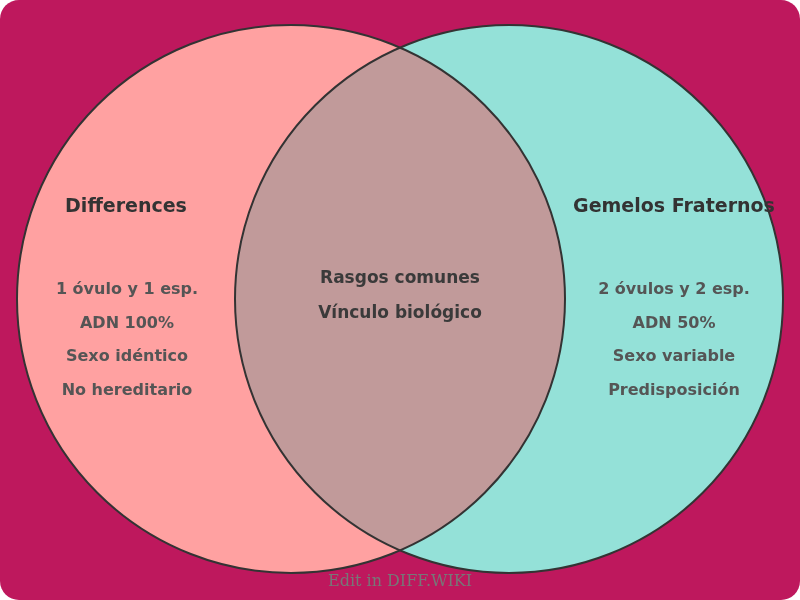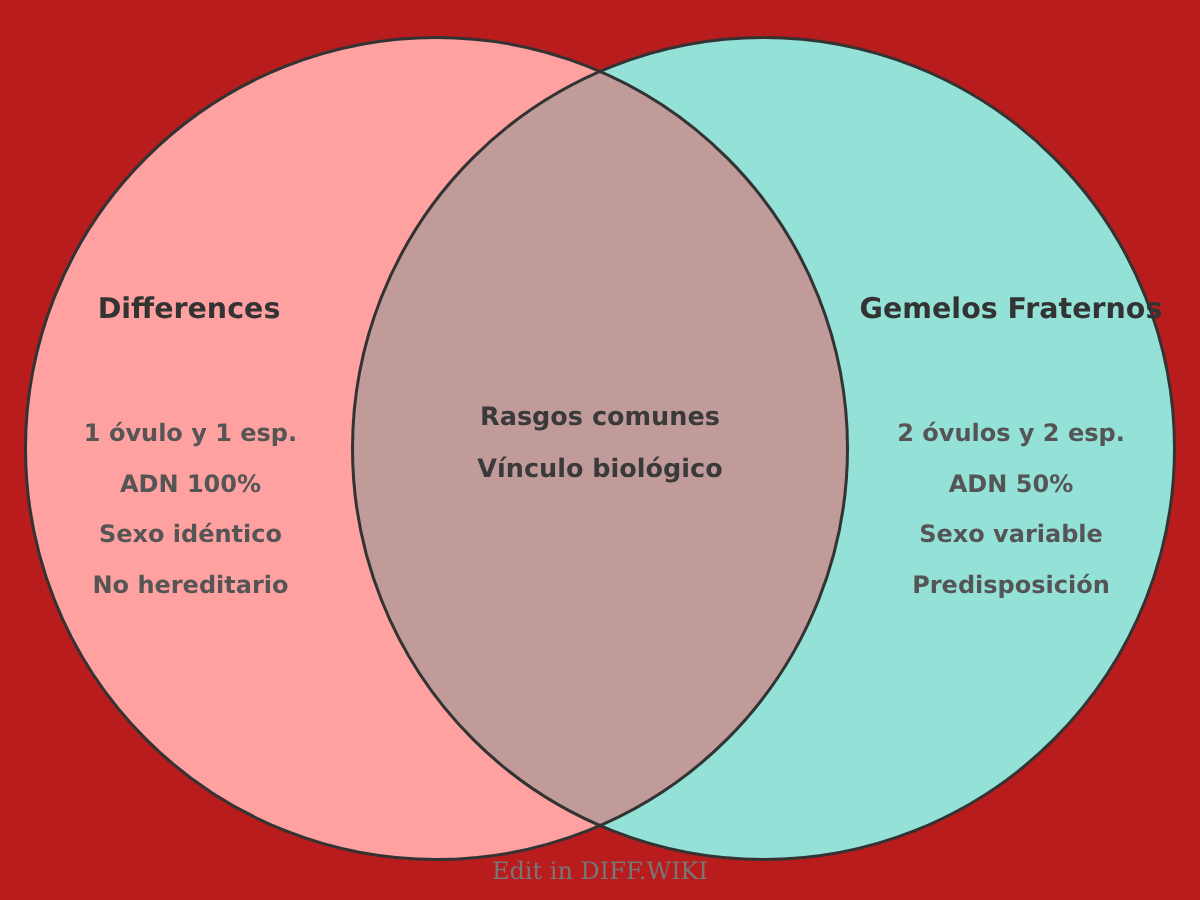--- a/index.html
+++ b/index.html
@@ -4,23 +4,24 @@
 <style>
   html, body {
     margin: 0;
     padding: 0;
     background: #ffffff;
   }
   .page {
     position: relative;
     width: 800px;
     height: 600px;
-    background: #b91c1c;
+    background: #be185d;
     overflow: hidden;
     font-family: "DejaVu Sans", sans-serif;
+    border-radius: 19px;
   }
   svg { display: block; }
   .outline {
     fill: none;
     stroke-width: 2;
   }
   .title-text {
     font-family: "DejaVu Sans", sans-serif;
     font-size: 19px;
     font-weight: bold;

